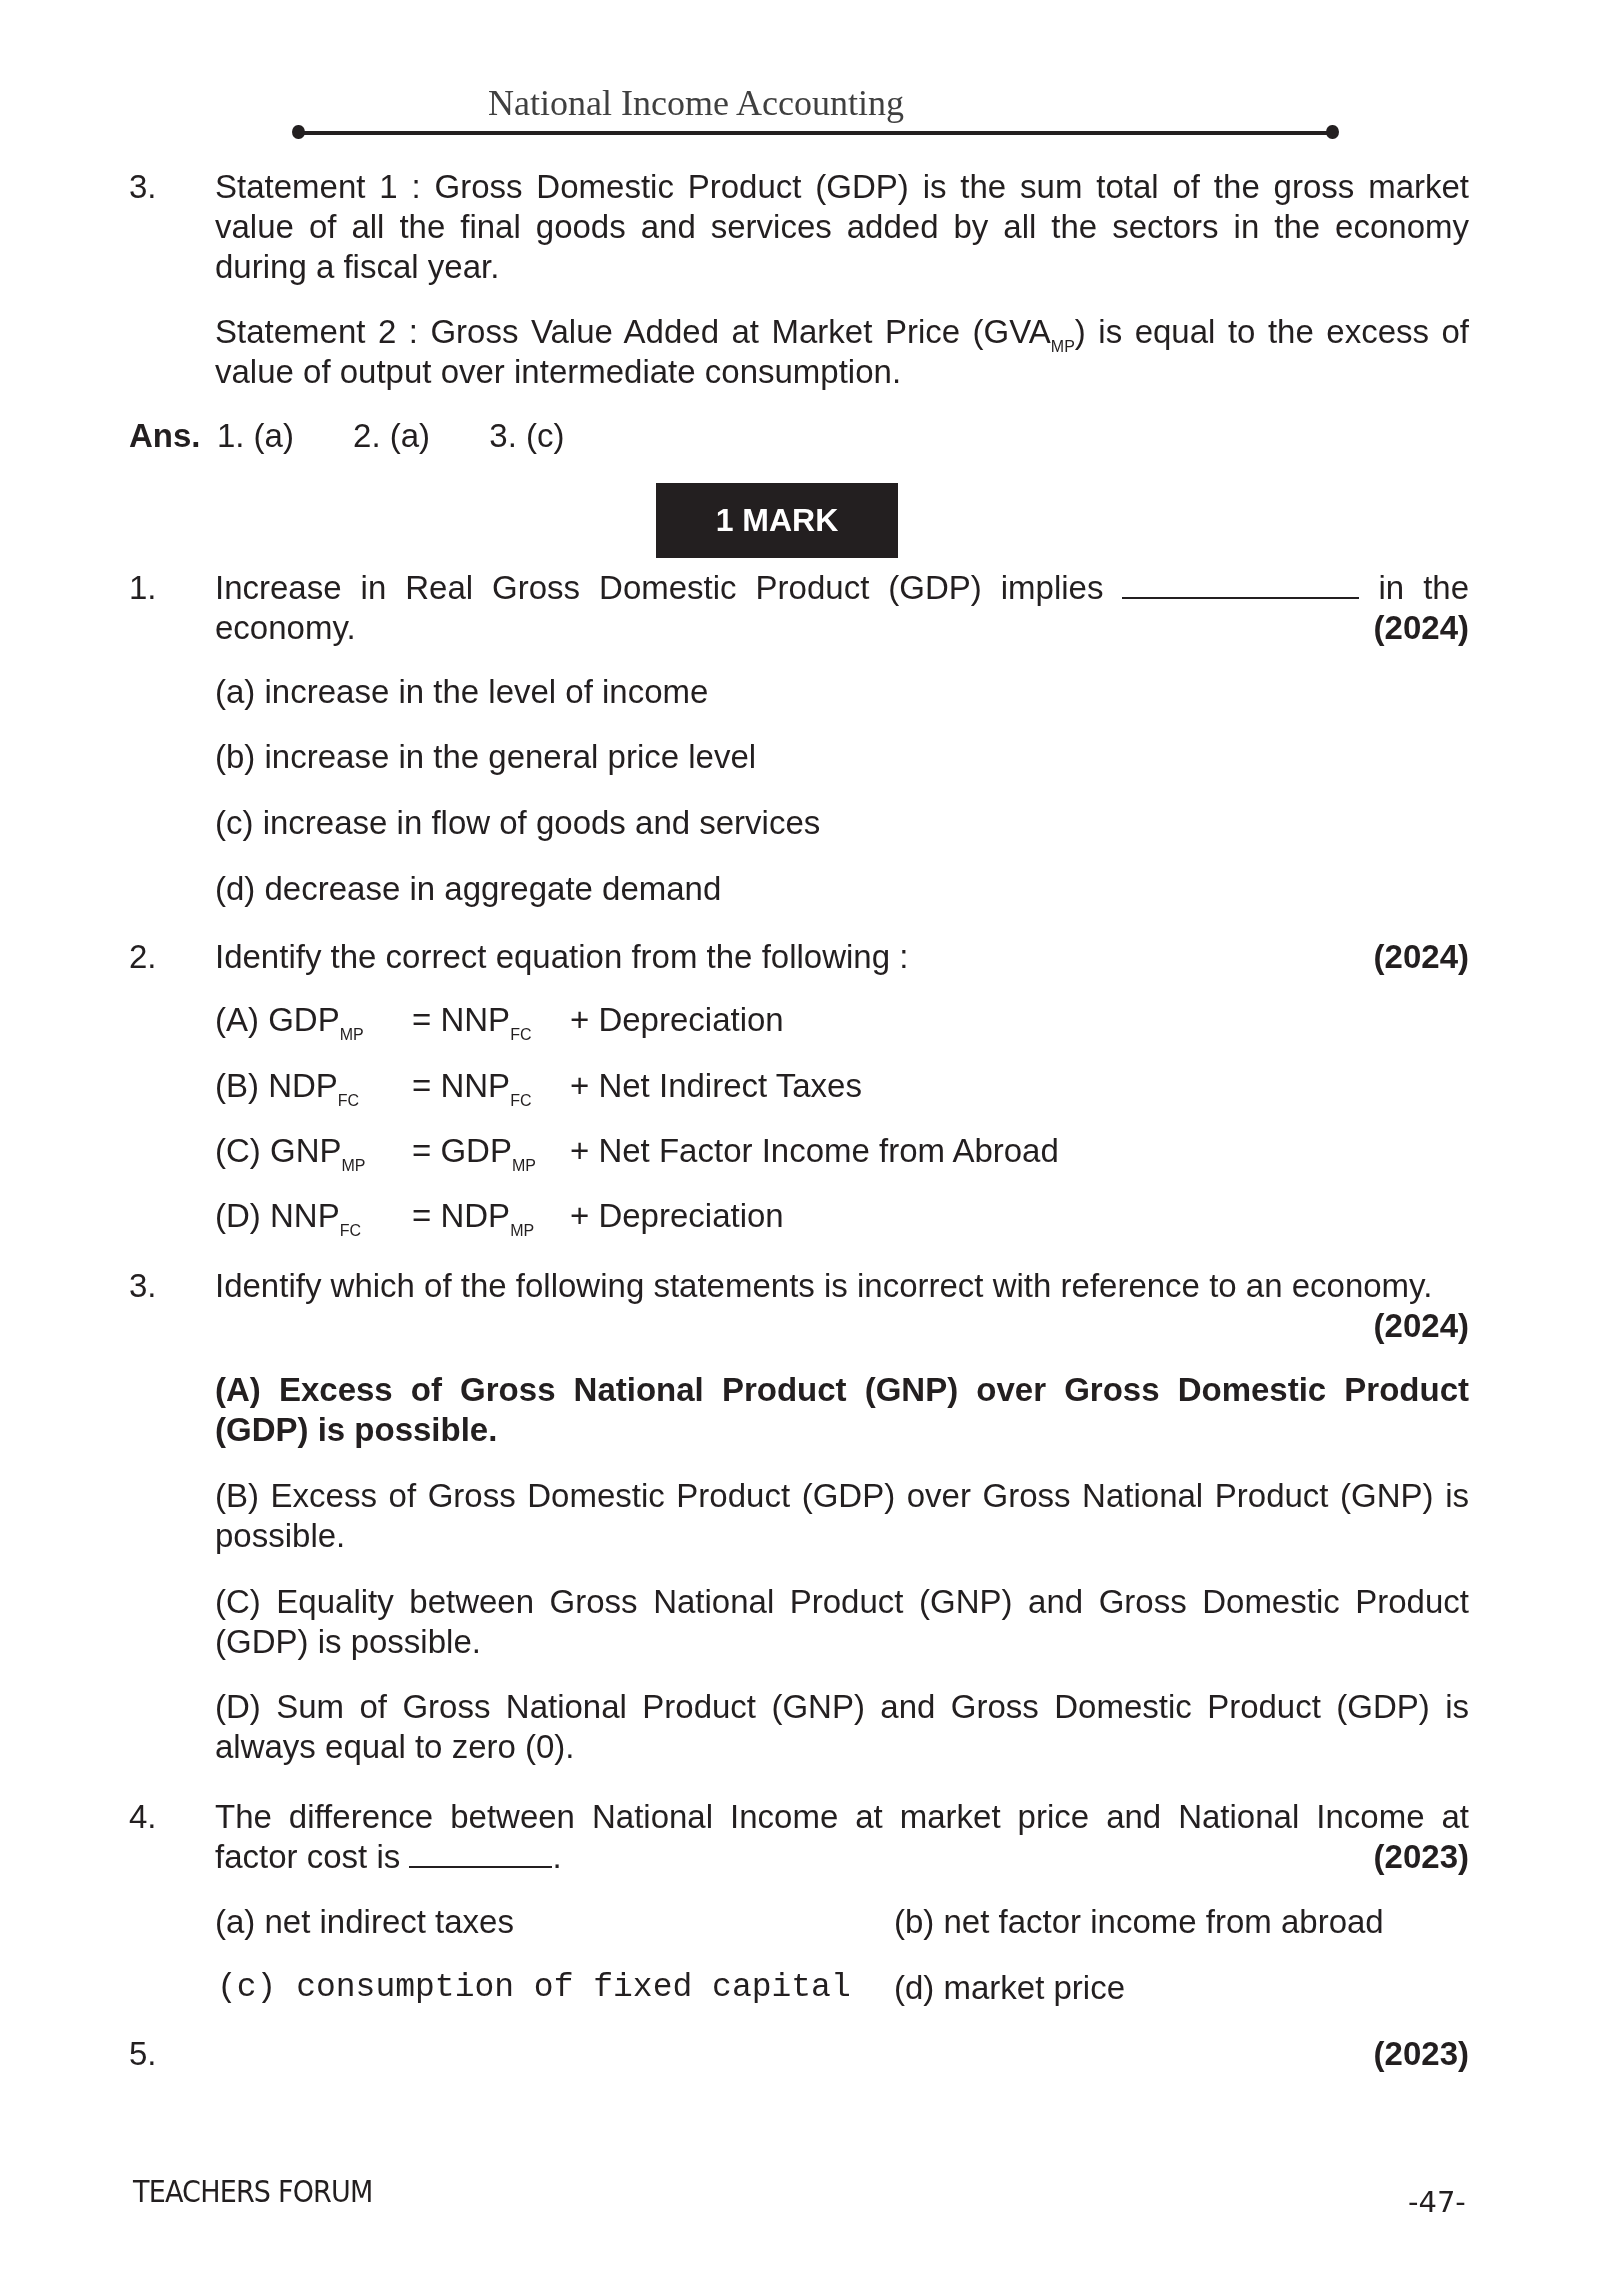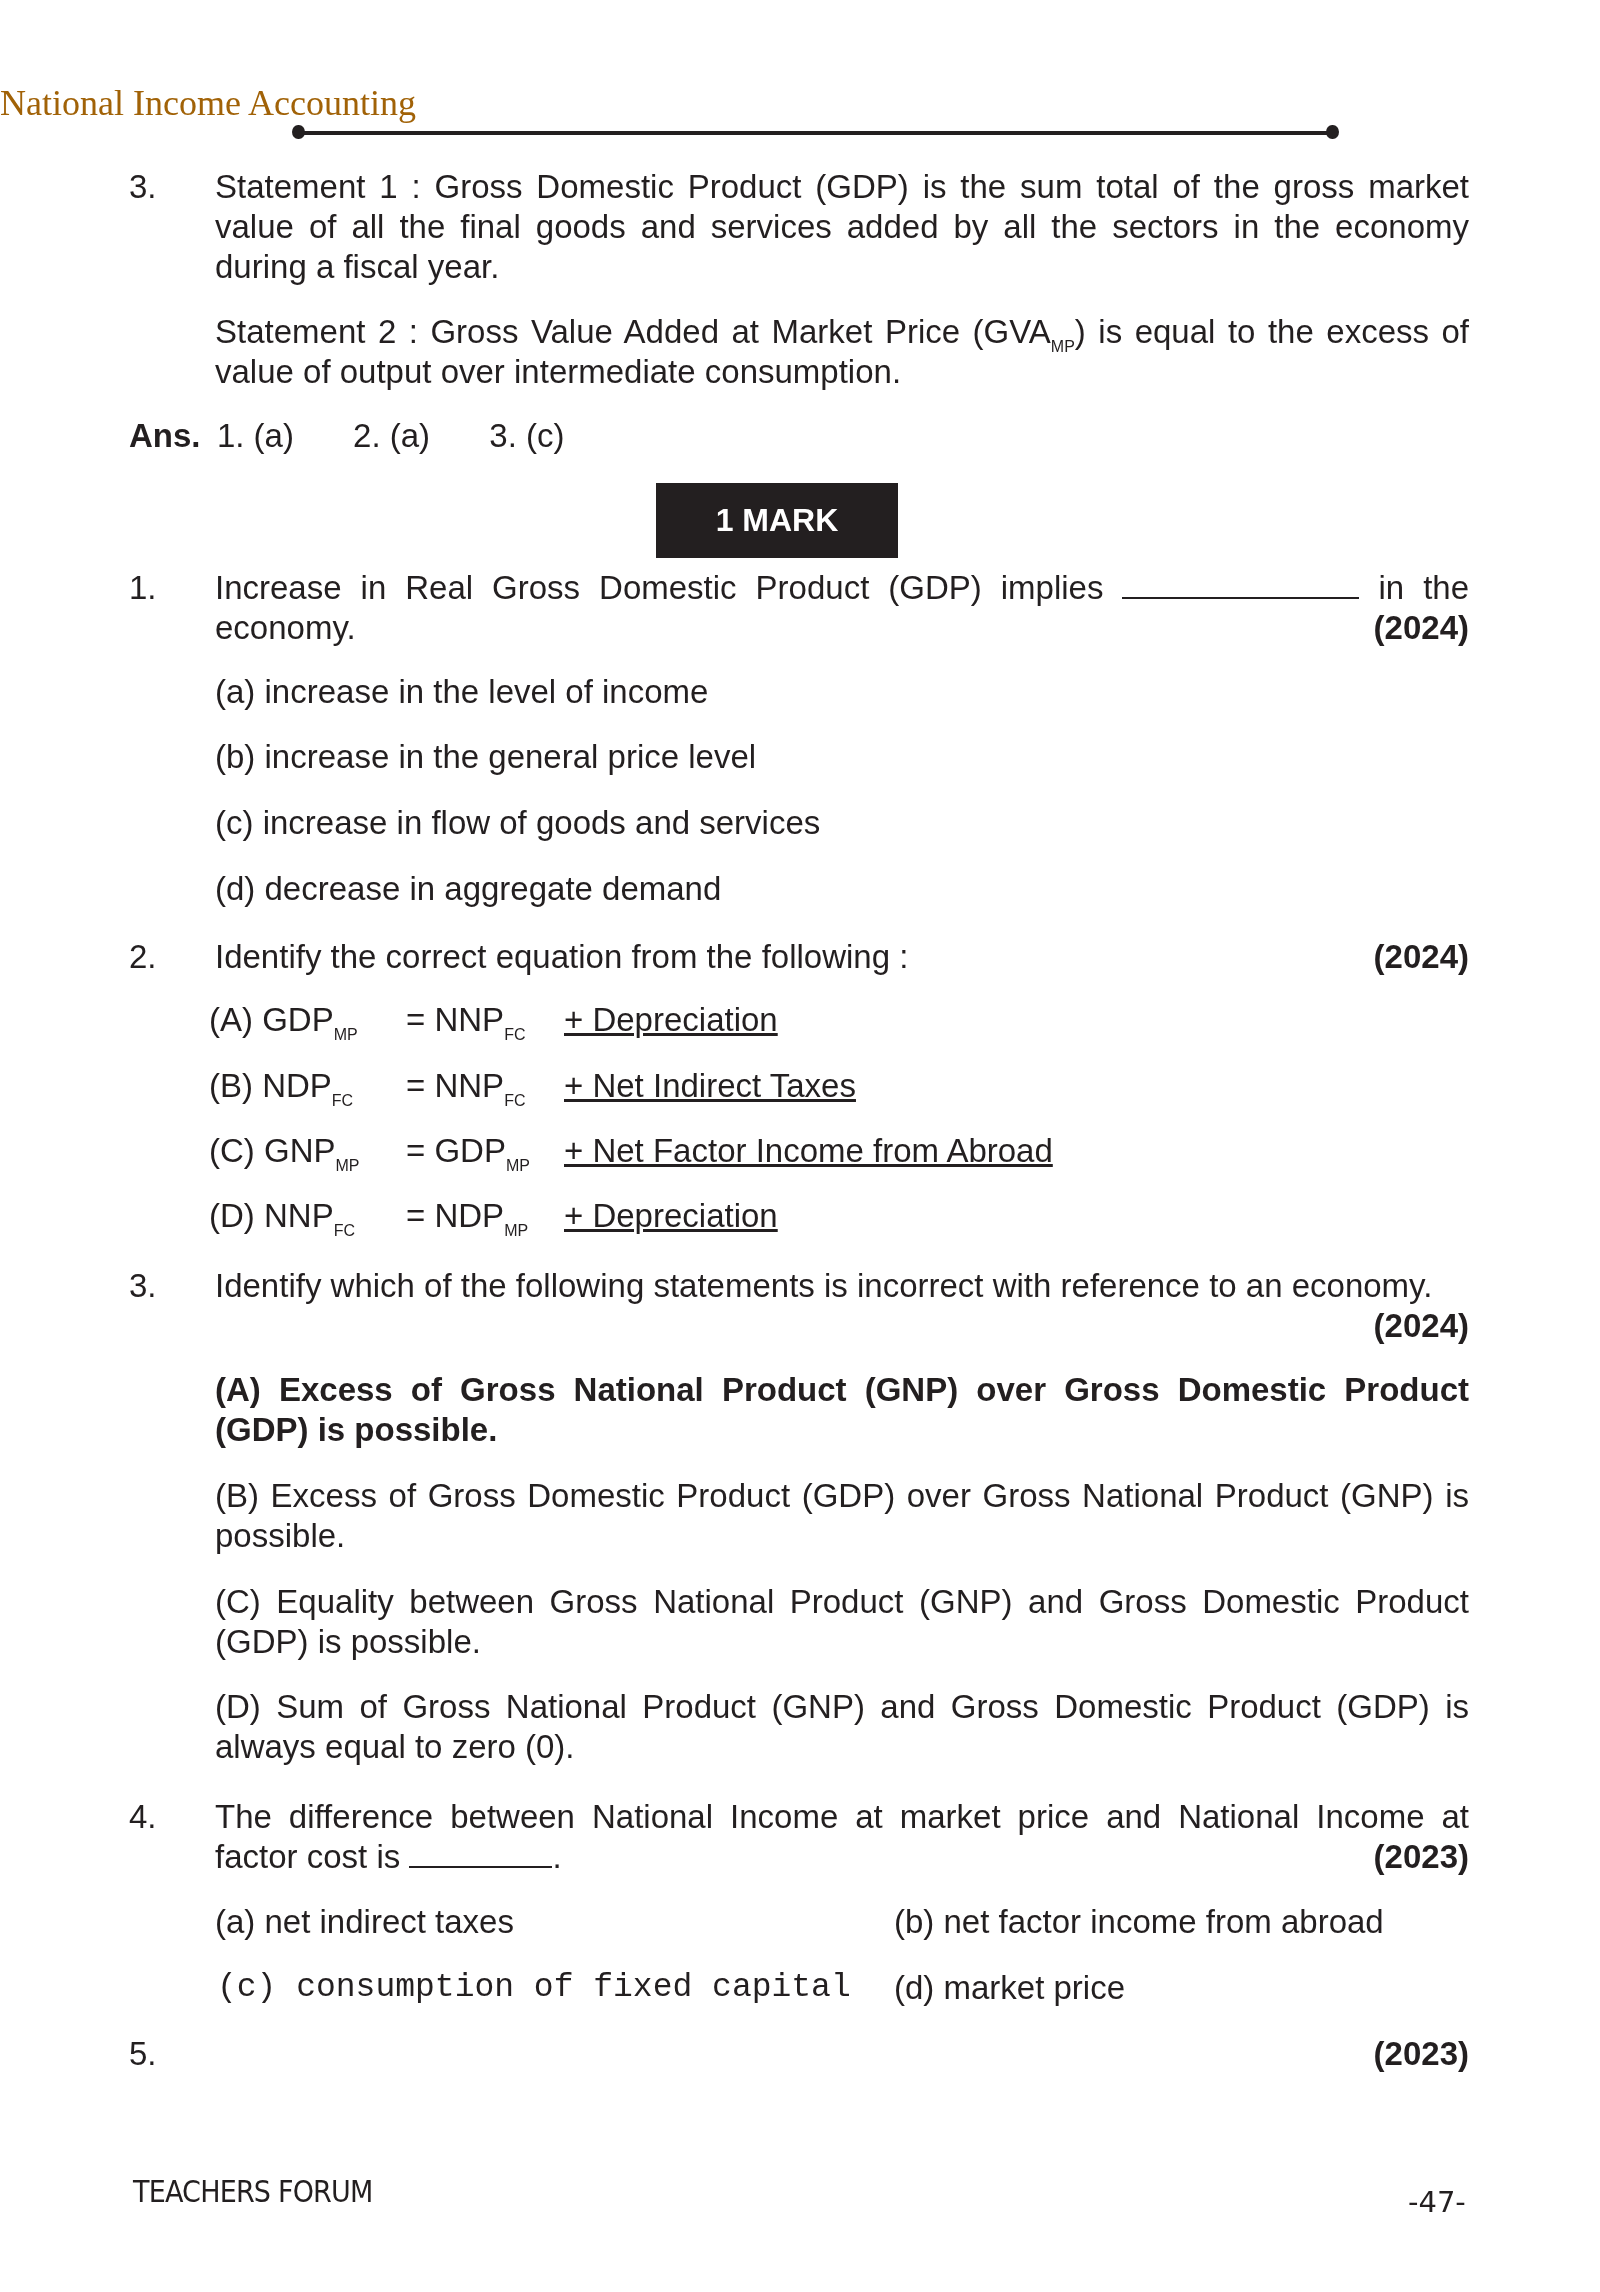--- a/index.html
+++ b/index.html
@@ -1,19 +1,19 @@
 <!DOCTYPE html>
 <html style="font-size:14.3px"><head>
 <meta charset="utf-8">
 <style>
   html, body { margin: 0; padding: 0; background: #ffffff; }
   body { width: 1600px; height: 2293px; position: relative; overflow: hidden; color: #231f20;
          font-family: "Liberation Sans", sans-serif; }
-  .header-title { position: absolute; left: 0; width: 1392px; top: 82px; text-align: left;
-         font-family: "Liberation Serif", serif; font-size: 36px; color: #a16207; }
+  .header-title { position: absolute; left: 0; width: 1392px; top: 82px; text-align: center;
+         font-family: "Liberation Serif", serif; font-size: 36px; color: #404040; }
   .header-rule { position: absolute; left: 298px; width: 1035px; top: 131px; height: 3.6px; background: #231f20; }
   .header-dot { position: absolute; top: 125px; width: 12.5px; height: 14.3px; border-radius: 50%; background: #231f20; }
   .dot-left { left: 292px; } .dot-right { left: 1326px; }
 
   .block { position: absolute; left: 129px; width: 1340px; font-size: 33px; line-height: 40px; }
   .num { position: absolute; left: 0; top: 0; width: 81px; }
   .txt { margin-left: 86px; text-align: justify; }
   .year { float: right; font-weight: bold; }
   .year-line { text-align: right; font-weight: bold; }
   .para { margin-left: 86px; text-align: justify; }
@@ -21,21 +21,21 @@
   .blank { display: inline-block; border-bottom: 2.7px solid #231f20; height: 27px; vertical-align: baseline; }
 
   .ans { position: absolute; left: 129px; top: 417px; font-size: 33px; }
   .ans b { margin-right: 7.2px; }
   .ans span.a { margin-right: 50px; }
 
   .mark-badge { position: absolute; left: 656px; top: 483px; width: 242px; height: 75px; background: #231f20;
          color: #fff; font-weight: bold; font-size: 32px; display: flex; align-items: center; justify-content: center; }
 
   .opt { position: absolute; font-size: 33px; line-height: 40px; text-align: center; }
-  .eq { position: absolute; left: 209px; font-size: 33px; white-space: nowrap; text-decoration: underline; }
+  .eq { position: absolute; left: 215px; font-size: 33px; white-space: nowrap; }
   .eq .lhs { display: inline-block; width: 197px; }
   .eq .rhs { display: inline-block; width: 158px; }
 
   .footer-left { position: absolute; left: 133px; top: 2174px; font-family: "DejaVu Sans", sans-serif;
          font-size: 30px; letter-spacing: -0.9px; transform: scaleX(0.9); transform-origin: left; }
   .footer-right { position: absolute; left: 1408px; top: 2185px; font-family: "DejaVu Sans", sans-serif; font-size: 29px; }
 </style>
 </head>
 <body>
 

